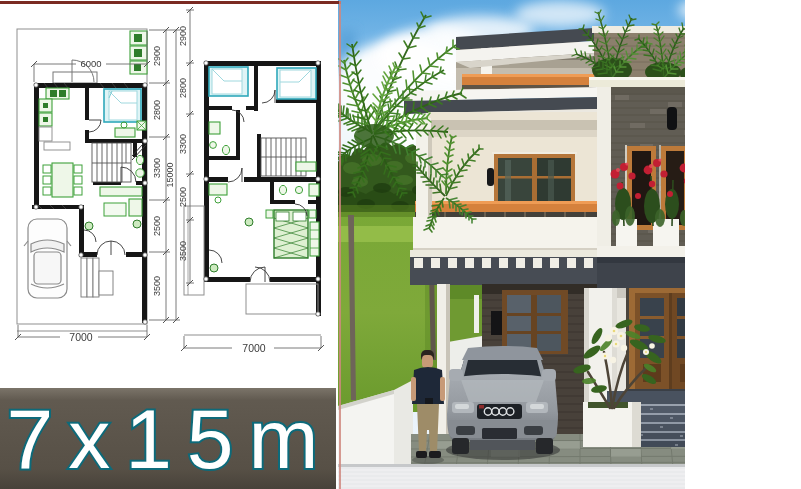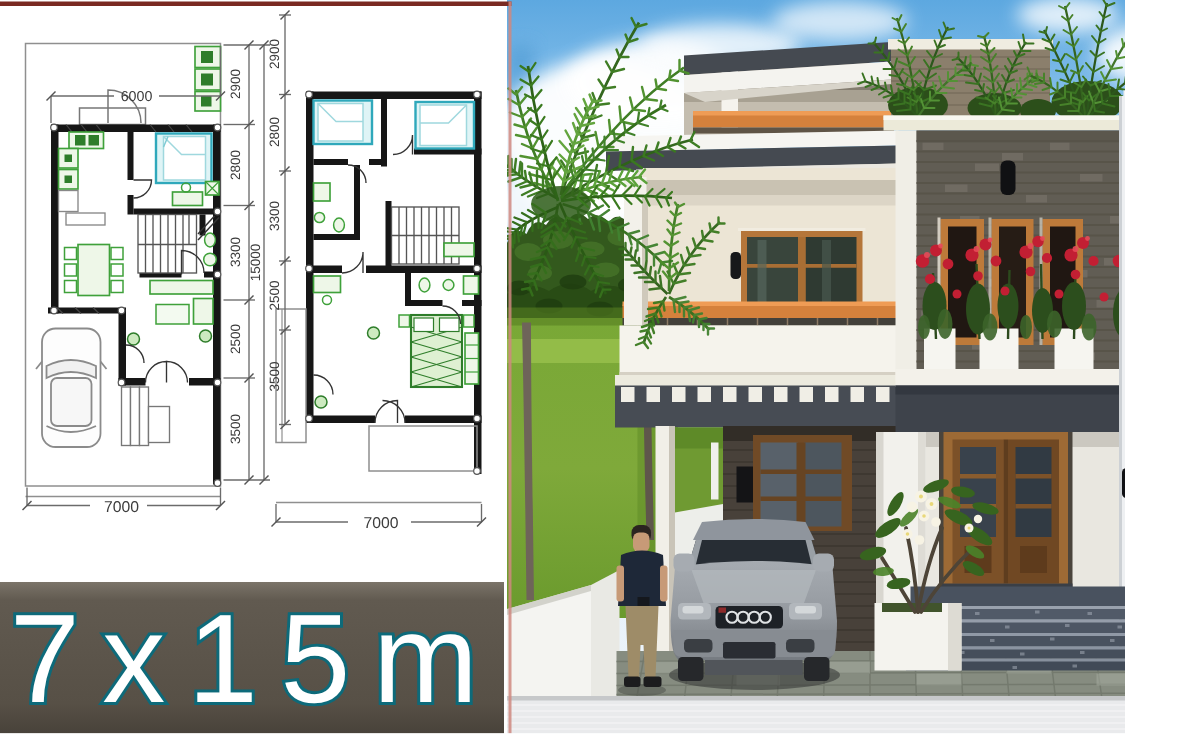--- a/index.html
+++ b/index.html
@@ -1,16 +1,16 @@
 <!DOCTYPE html>
 <html><head>
 <meta charset="utf-8">
 <style>
 html,body{margin:0;padding:0;background:#fff;}
-#stage{position:relative;width:750px;height:489px;overflow:hidden;background:#fff;font-family:"Liberation Sans",sans-serif;}
+#stage{position:relative;width:685px;height:489px;overflow:hidden;background:#fff;font-family:"Liberation Sans",sans-serif;}
 svg{position:absolute;left:0;top:0;}
 </style>
 </head>
 <body>
 <div id="stage">
 <svg width="801" height="489" viewBox="0 0 801 489">
 <defs>
 <linearGradient id="sky" x1="0" y1="0" x2="0" y2="1">
  <stop offset="0" stop-color="#5da8e0"></stop>
  <stop offset="0.16" stop-color="#8ac2ec"></stop>

